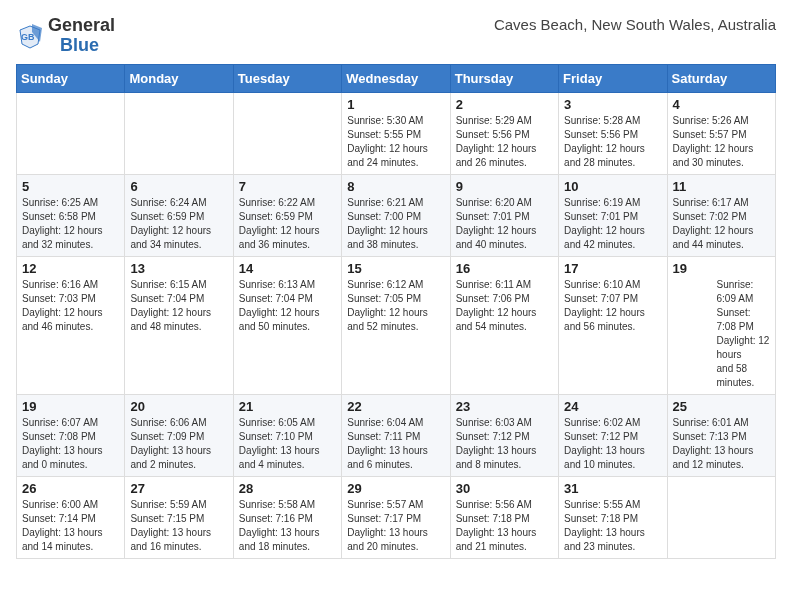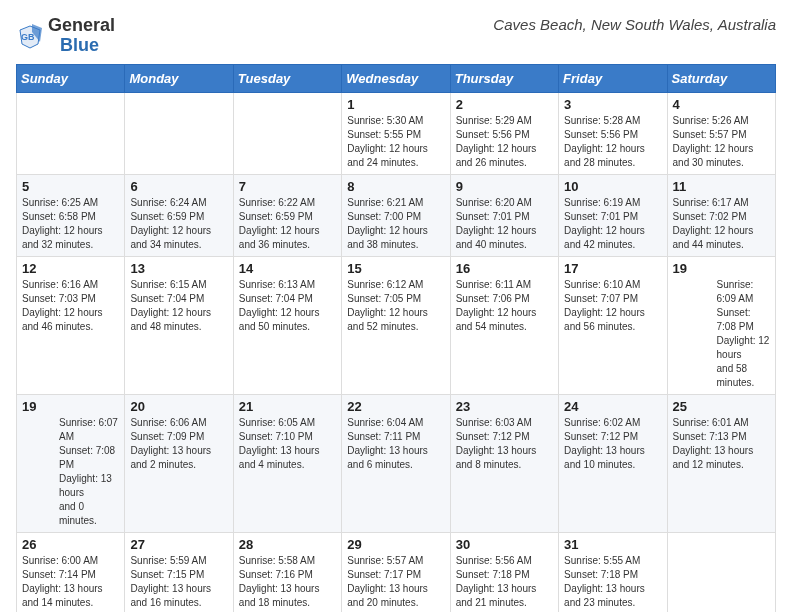--- a/index.html
+++ b/index.html
@@ -36,36 +36,34 @@
       text-align: right;
     }
     .month-title {
       font-size: 36px;
       font-weight: bold;
       color: #222;
     }
     .subtitle {
       font-size: 15px;
       color: #444;
-      font-style: italic;
     }
     .calendar {
       width: 100%;
       border-collapse: collapse;
       border: 1px solid #ccc;
     }
     .calendar th {
       background: #3a7bc8;
       color: #fff;
       font-size: 13px;
       font-weight: bold;
       padding: 6px 4px;
       text-align: left;
       border: 1px solid #2a6ab8;
-      font-style: italic;
     }
     .calendar td {
       vertical-align: top;
       border: 1px solid #ddd;
       padding: 4px 5px;
       width: 108px;
       min-height: 80px;
       font-size: 10.5px;
       color: #333;
       background: #fff;
@@ -254,21 +252,21 @@
           <span class="day-number">19</span>
           <div class="day-info" style="white-space: pre-line; margin-left: 44px;">Sunrise: 6:09 AM
 Sunset: 7:08 PM
 Daylight: 12 hours
 and 58 minutes.</div>
         </td>
       </tr>
       <tr>
         <td>
           <span class="day-number">19</span>
-          <div class="day-info" style="white-space: pre-line; margin-left: 37px;">Sunrise: 6:07 AM
+          <div class="day-info" style="white-space: pre-line;">Sunrise: 6:07 AM
 Sunset: 7:08 PM
 Daylight: 13 hours
 and 0 minutes.</div>
         </td>
         <td>
           <span class="day-number">20</span>
           <div class="day-info" style="white-space: pre-line;">Sunrise: 6:06 AM
 Sunset: 7:09 PM
 Daylight: 13 hours
 and 2 minutes.</div>

